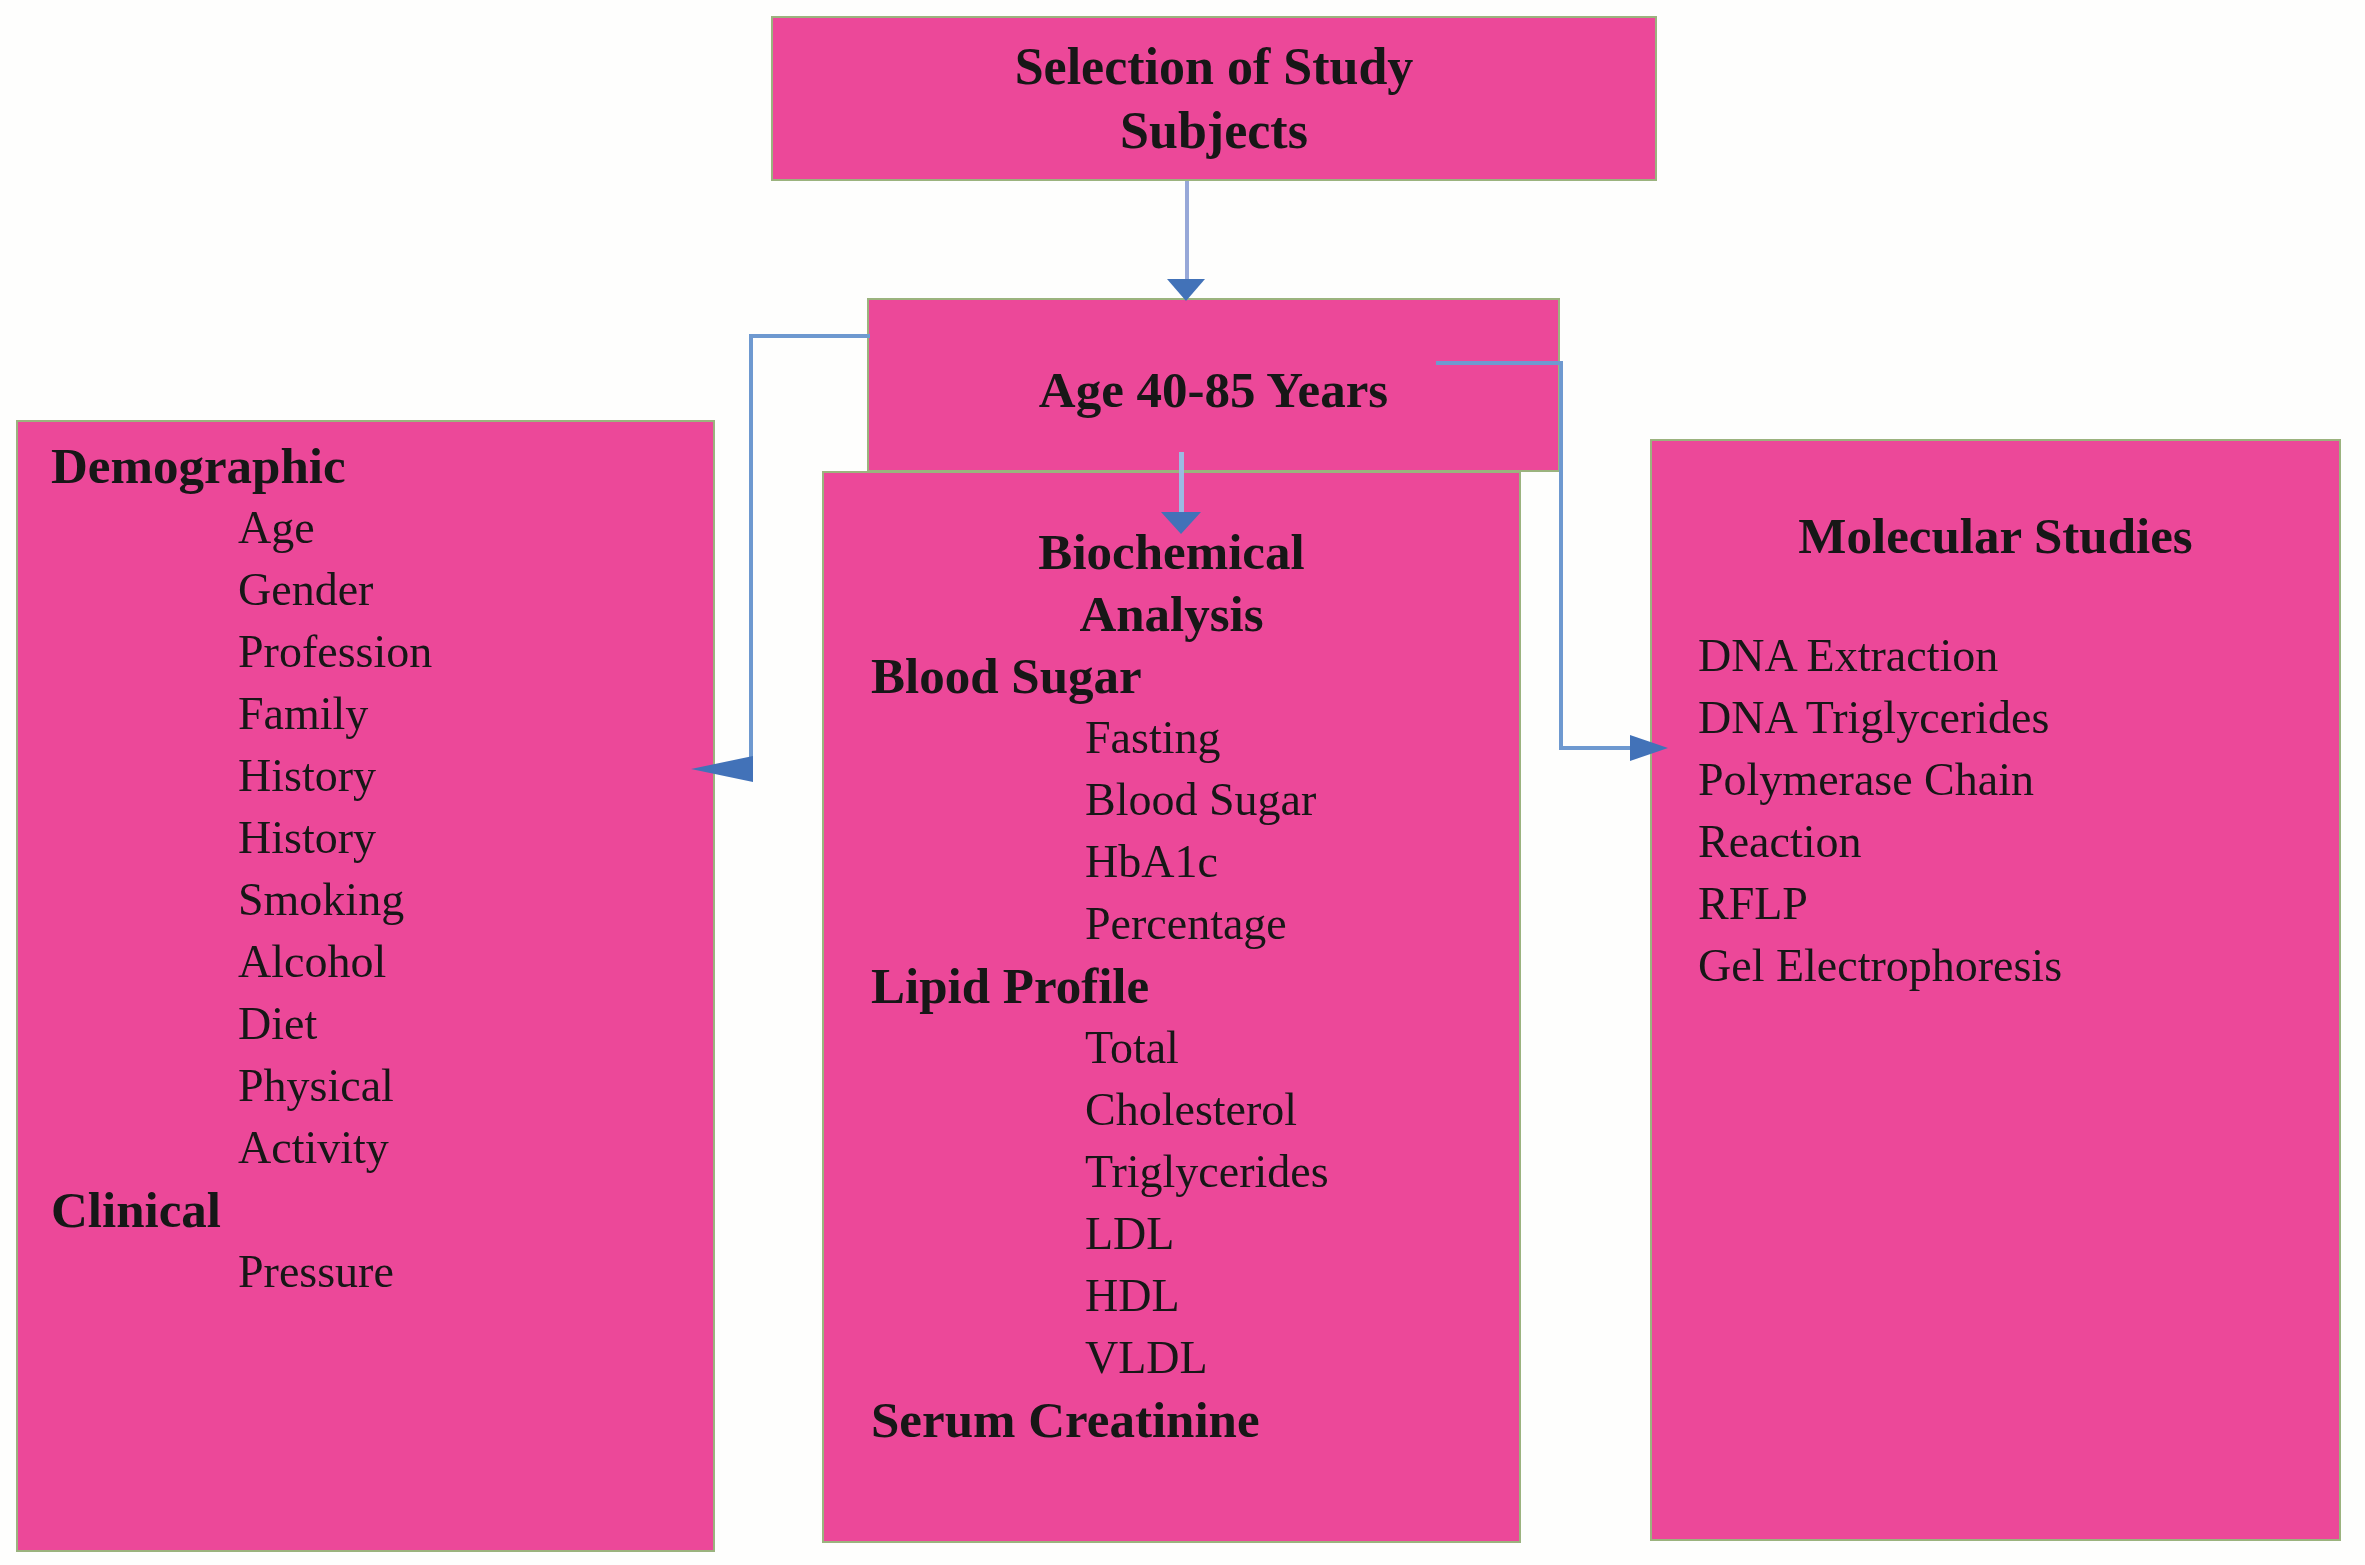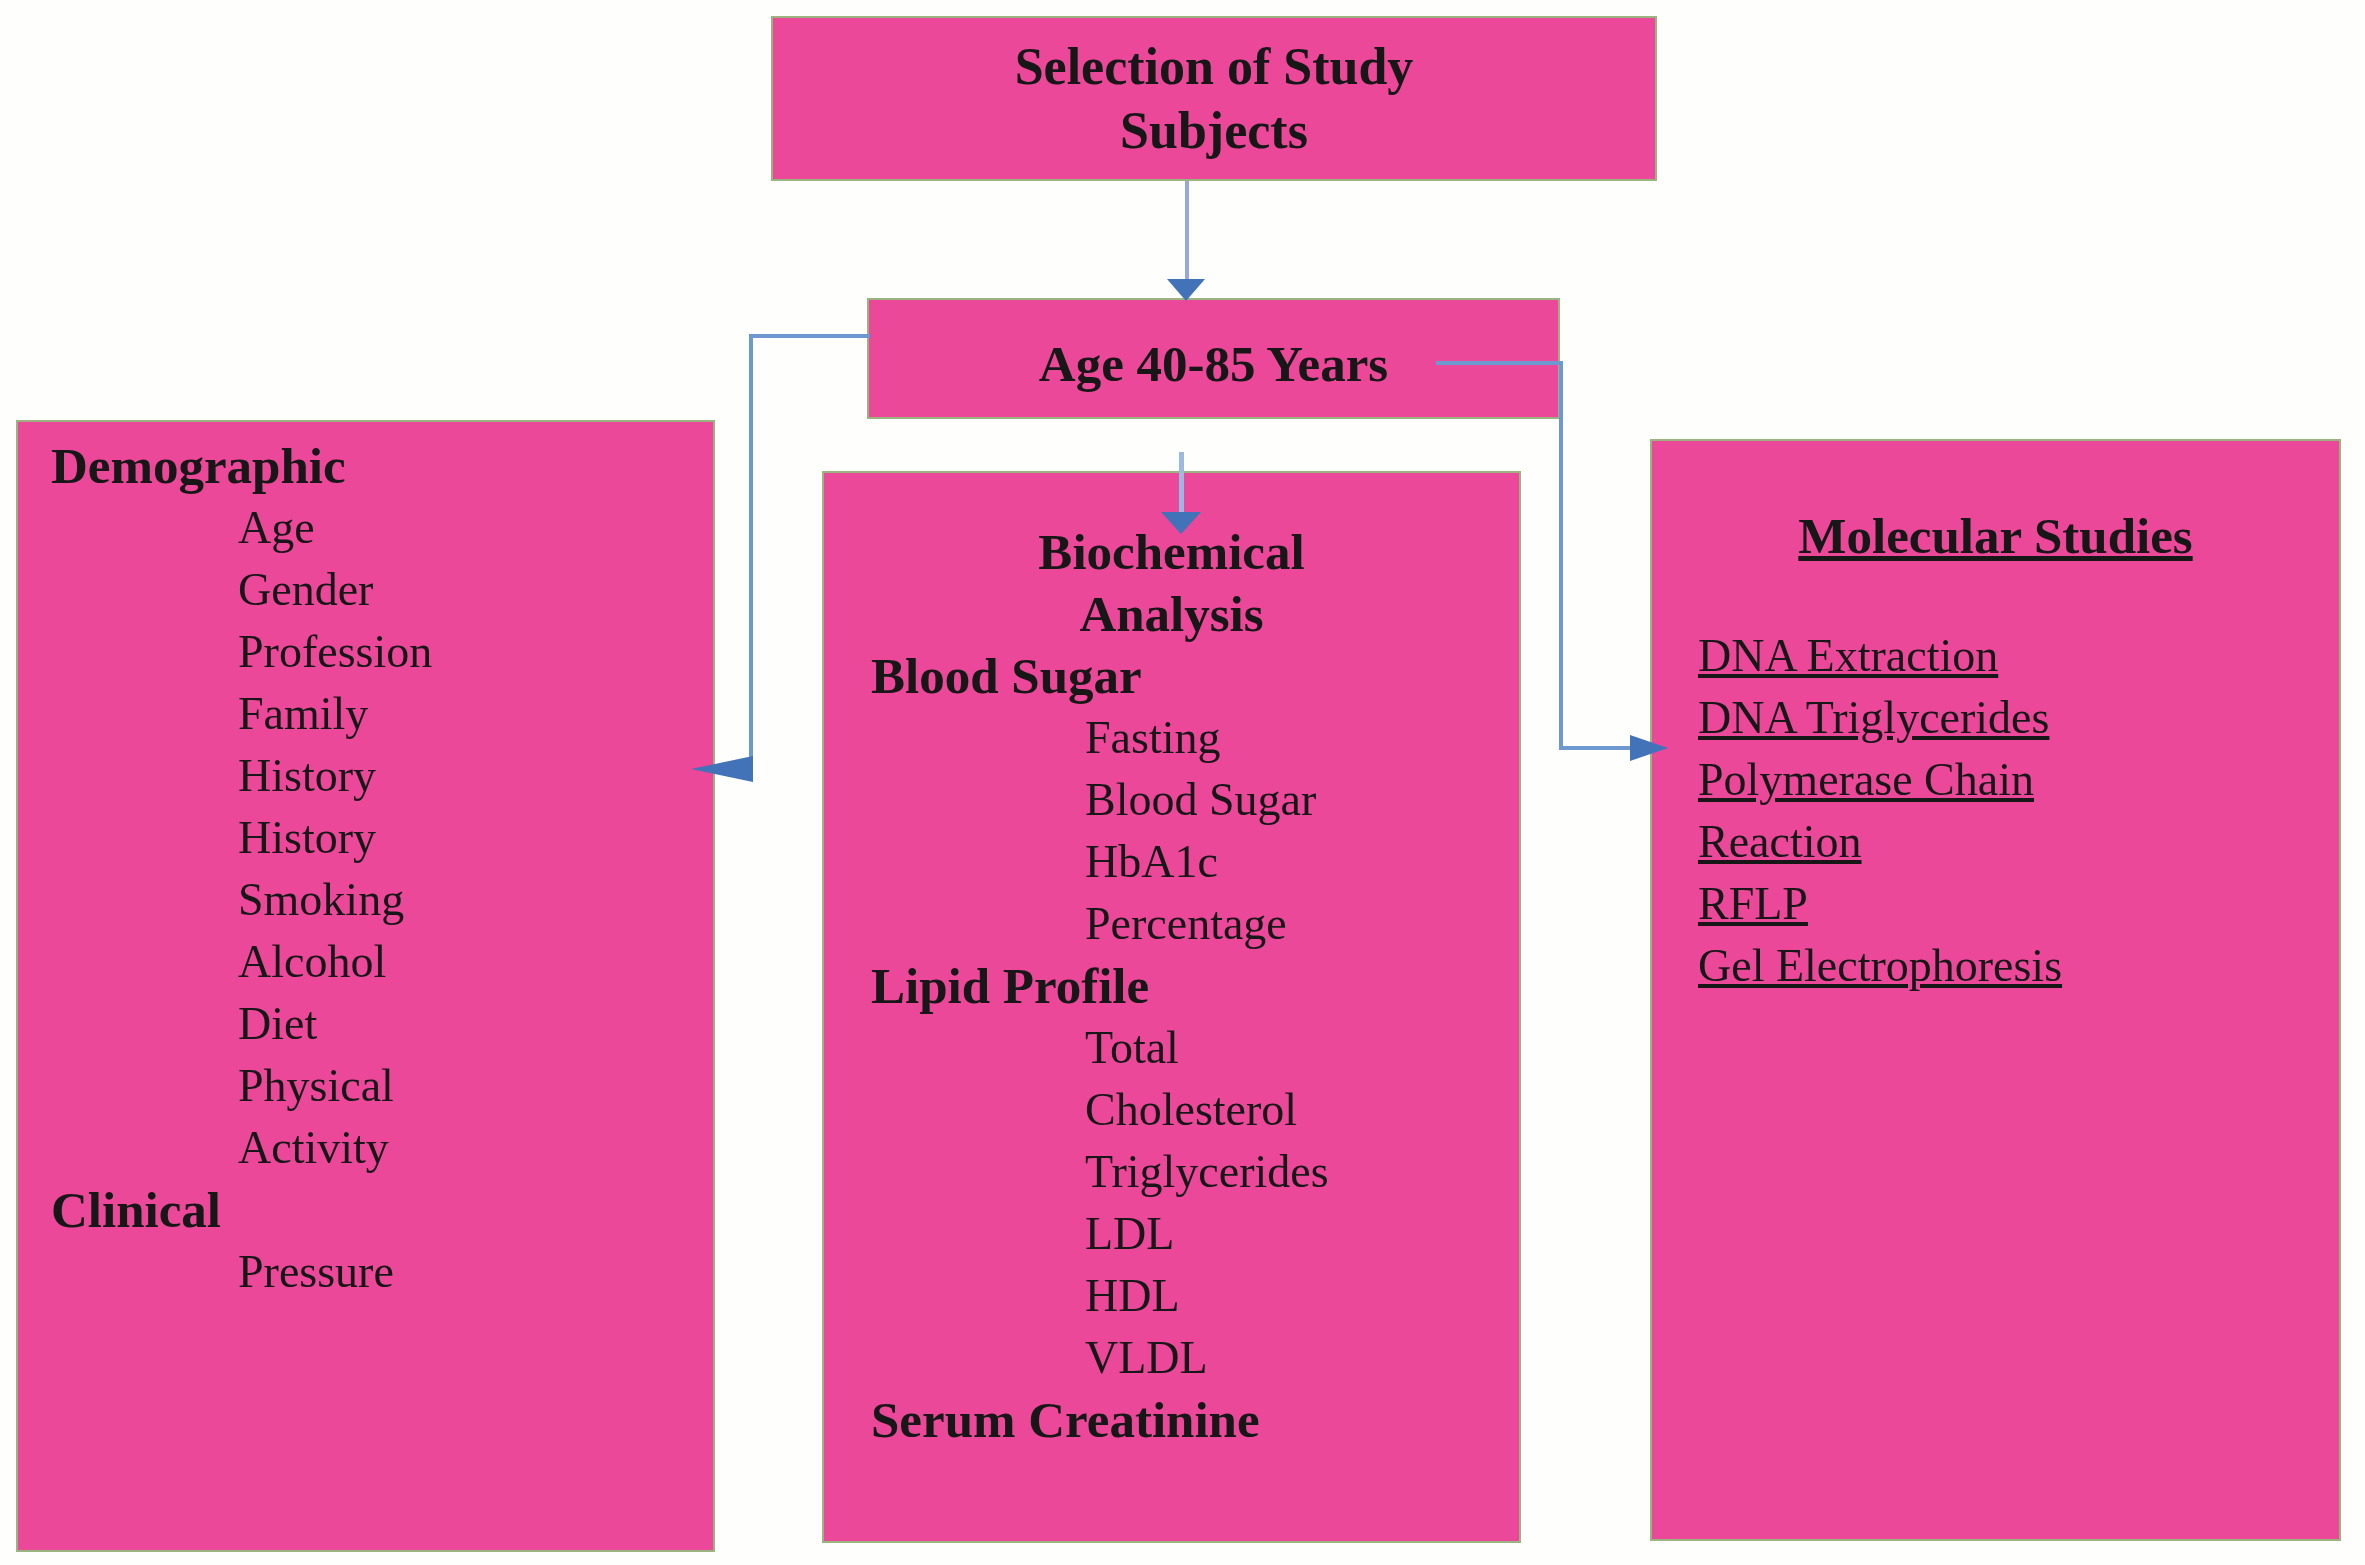--- a/index.html
+++ b/index.html
@@ -16,28 +16,28 @@
   .line{height:62px;line-height:62px;font-size:46px;white-space:nowrap;}
   .heading{font-size:51px;font-weight:bold;}
   .indent-left{margin-left:187px;}
   .indent-mid{padding-left:261px !important;}
   .mid-lead{padding-left:47px;}
   .center-line{text-align:center;}
   
   #top-box{left:771px;top:16px;width:886px;height:165px;
     display:flex;flex-direction:column;align-items:center;justify-content:center;}
   #top-box .line{font-size:52px;font-weight:bold;height:64px;line-height:64px;}
-  #age-box{left:867px;top:298px;width:693px;height:121px;
+  #age-box{left:867px;top:298px;width:693px;height:174px;
     display:flex;align-items:center;justify-content:center;padding-top:10.2px;}
   #age-box .line{font-size:51px;font-weight:bold;}
   #left-box{left:16px;top:420px;width:699px;height:1132px;}
   #left-box .content{padding:13px 5px 0 33px;}
   #middle-box{left:822px;top:471px;width:699px;height:1072px;}
   #middle-box .content{padding:48px 0 0 0;}
-  #right-box{left:1650px;top:439px;width:691px;height:1102px;text-decoration:underline;}
+  #right-box{left:1650px;top:439px;width:691px;height:1102px;}
   #right-box .content{padding:64px 0 0 0;}
   #right-box .items{margin-top:58px;padding-left:46px;}
   
   .conn{position:absolute;z-index:5;}
   .cline-light{background:#97a8d8;}
   .cline-light2{background:#9cb9e2;}
   .cline{background:#6e99d0;}
   .head{width:0;height:0;}
   #arr1-line{left:1185px;top:181px;width:4.4px;height:99px;}
   #arr1-head{left:1167px;top:279px;

